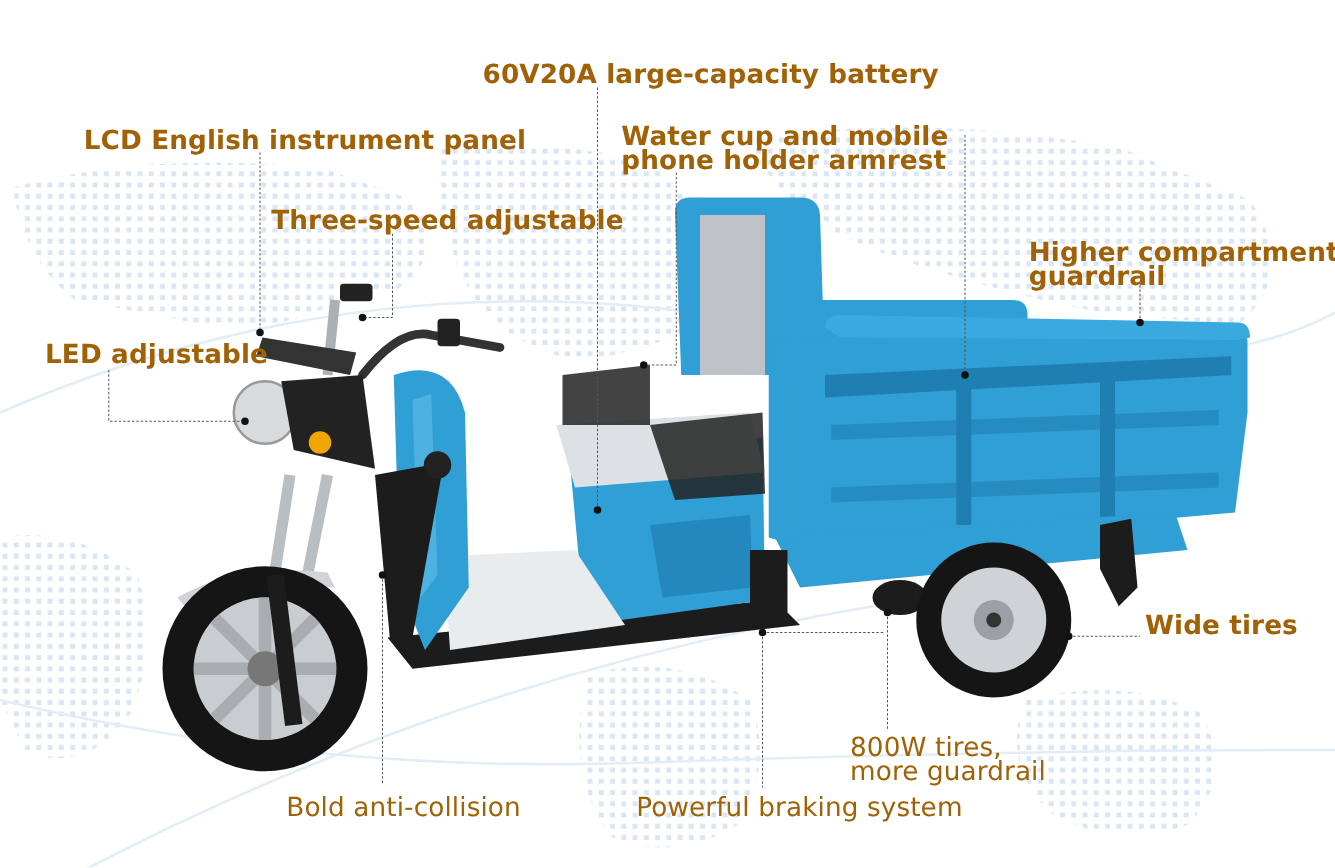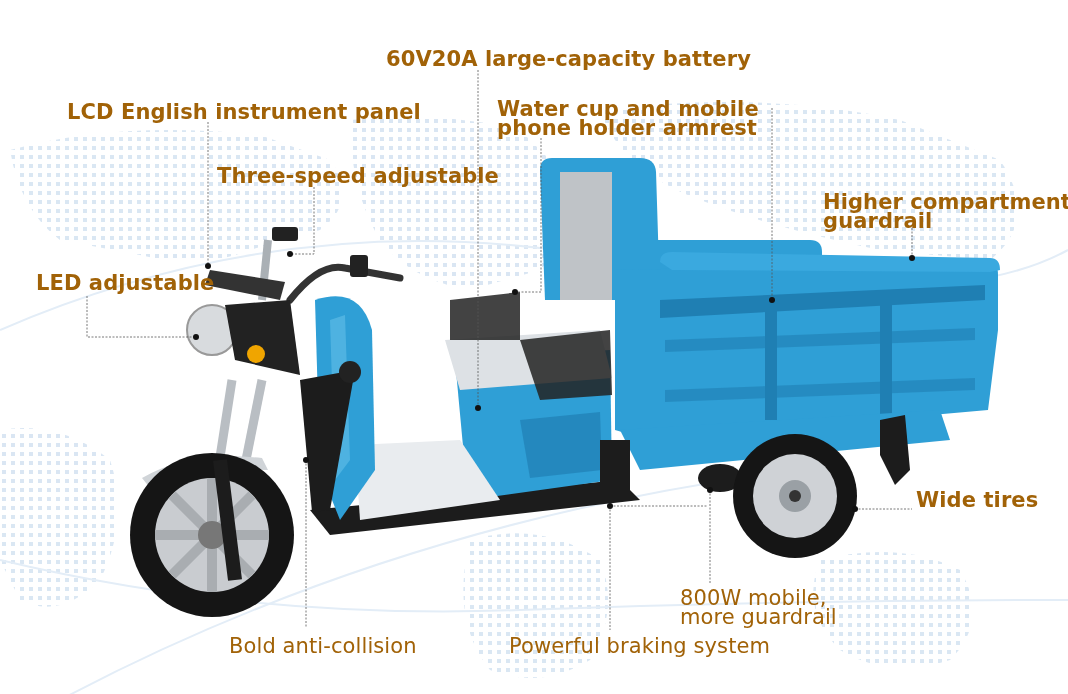--- a/index.html
+++ b/index.html
@@ -155,21 +155,21 @@
     <span>Higher compartment</span>
     <span>guardrail</span>
   </div>
   <div class="callout" style="left:36px;top:274px;">
     <span>LED adjustable</span>
   </div>
   <div class="callout" style="left:916px;top:491px;">
     <span>Wide tires</span>
   </div>
   <div class="callout" style="left:680px;top:589px;font-weight:500;">
-    <span>800W mobile,</span>
+    <span>800W tires,</span>
     <span>more guardrail</span>
   </div>
   <div class="callout" style="left:229px;top:637px;font-weight:500;">
     <span>Bold anti-collision</span>
   </div>
   <div class="callout" style="left:509px;top:637px;font-weight:500;">
     <span>Powerful braking system</span>
   </div>
 </div>
 

